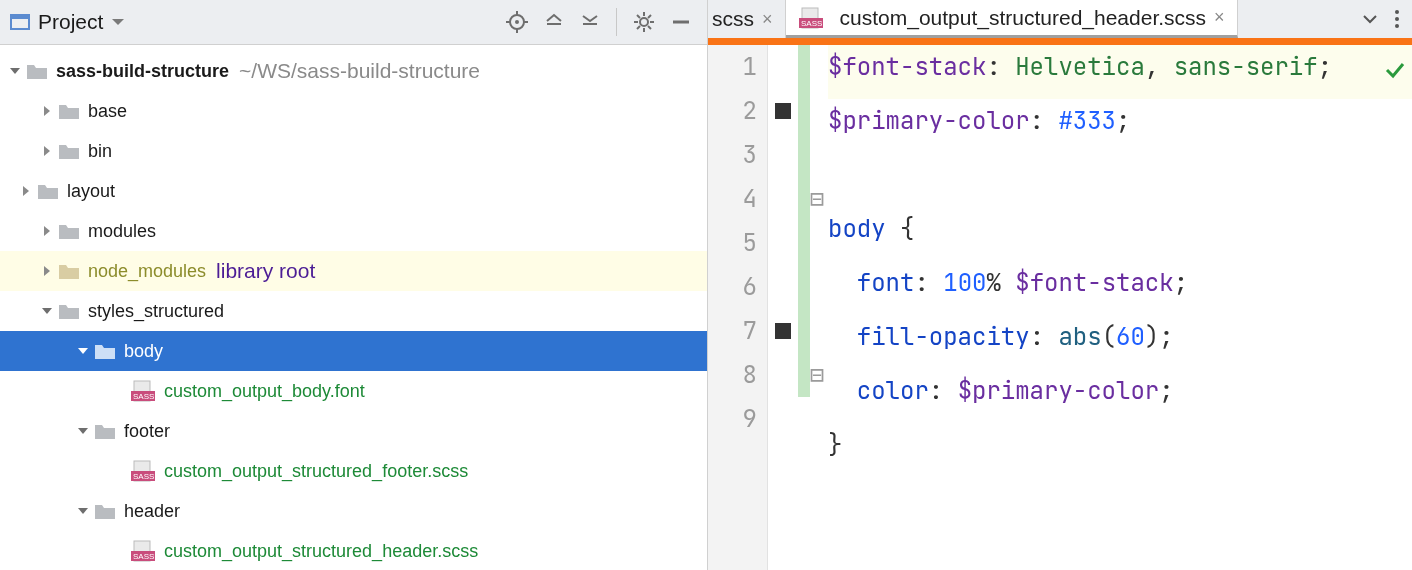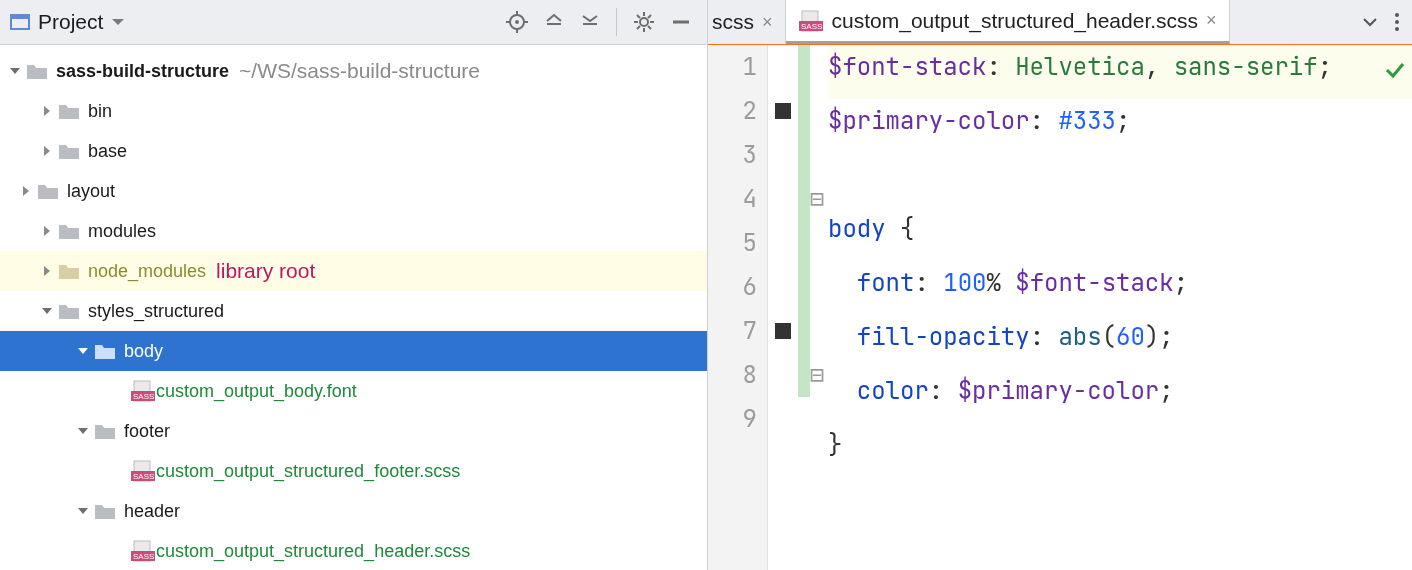--- a/index.html
+++ b/index.html
@@ -13,29 +13,29 @@
 .toolbar-sep { width: 1px; height: 28px; background: #c8c8c8; }
 .icon { display: inline-flex; align-items: center; justify-content: center; color: #6e6e6e; }
 .tree { flex: 1; overflow: auto; padding-top: 6px; }
 .tree-row { display: flex; align-items: center; height: 40px; white-space: nowrap; }
 .tree-row.selected { background: #2f73d0; color: #fff; }
 .tree-row.selected .folder-icon path { fill: #cddff6; }
 .tree-row.lib { background: #fffde6; }
 .tree-chevron { width: 22px; display: flex; justify-content: center; color: #7a7a7a; }
 .tree-row.selected .tree-chevron { color: #fff; }
 .folder-icon { margin-right: 8px; }
-.sass-icon { position: relative; }
+.sass-icon { margin-right: 8px; position: relative; }
 .node-name { font-size: 18px; }
 .node-name.bold { font-weight: 700; }
 .node-name.green { color: #1d8a37; }
 .node-name.olive { color: #8c8c2b; }
 .node-hint { color: #8a8a8a; margin-left: 10px; font-size: 21px; }
-.node-hint.olive { color: #be185d; }
+.node-hint.olive { color: #4c1d95; }
 .editor-area { flex: 1; display: flex; flex-direction: column; }
-.tabs-bar { height: 45px; background: #eceef1; border-bottom: 1px solid #f97316; display: flex; align-items: stretch; }
+.tabs-bar { height: 45px; background: #eceef1; border-bottom: 7px solid #f97316; display: flex; align-items: stretch; }
 .tab { display: flex; align-items: center; padding: 0 12px; gap: 8px; background: #eceef1; border-right: 1px solid #d0d0d0; }
 .tab.inactive-fragment { padding-left: 4px; }
 .tab-label { font-size: 21px; color: #222; }
 .tab.active { background: #fff; border-bottom: 3px solid #a0a0a0; }
 .tab-close { color: #888; font-size: 18px; }
 .tab-spacer { flex: 1; }
 .tab-tools { display: flex; align-items: center; gap: 16px; padding: 0 12px; }
 .editor-body { flex: 1; display: flex; font-family: "JetBrains Mono","Consolas",monospace; font-size: 24px; line-height: 44px; }
 .gutter { width: 60px; background: #f3f3f3; border-right: 1px solid #e2e2e2; text-align: right; color: #9b9b9b; padding-right: 10px; }
 .gutter .gl { height: 44px; }
@@ -144,34 +144,34 @@
         <span class="tree-chevron">
             <svg width="14" height="14">
               <path d="M4 2 L10 7 L4 12 Z" fill="#8a8a8a"></path>
             </svg>
           </span>
         <span class="folder-icon">
             <svg width="22" height="18">
               <path d="M1 3 L8 3 L10 6 L21 6 L21 17 L1 17 Z" fill="#b9bcc0"></path>
             </svg>
           </span>
+        <span class="node-name">base</span>
+      </div>
+      <div class="tree-row" style="padding-left:36px">
+        <span class="tree-chevron">
+            <svg width="14" height="14">
+              <path d="M4 2 L10 7 L4 12 Z" fill="#8a8a8a"></path>
+            </svg>
+          </span>
+        <span class="folder-icon">
+            <svg width="22" height="18">
+              <path d="M1 3 L8 3 L10 6 L21 6 L21 17 L1 17 Z" fill="#b9bcc0"></path>
+            </svg>
+          </span>
         <span class="node-name">bin</span>
-      </div>
-      <div class="tree-row" style="padding-left:36px">
-        <span class="tree-chevron">
-            <svg width="14" height="14">
-              <path d="M4 2 L10 7 L4 12 Z" fill="#8a8a8a"></path>
-            </svg>
-          </span>
-        <span class="folder-icon">
-            <svg width="22" height="18">
-              <path d="M1 3 L8 3 L10 6 L21 6 L21 17 L1 17 Z" fill="#b9bcc0"></path>
-            </svg>
-          </span>
-        <span class="node-name">base</span>
       </div>
       <div class="tree-row" style="padding-left:15px">
         <span class="tree-chevron">
             <svg width="14" height="14">
               <path d="M4 2 L10 7 L4 12 Z" fill="#8a8a8a"></path>
             </svg>
           </span>
         <span class="folder-icon">
             <svg width="22" height="18">
               <path d="M1 3 L8 3 L10 6 L21 6 L21 17 L1 17 Z" fill="#b9bcc0"></path>

